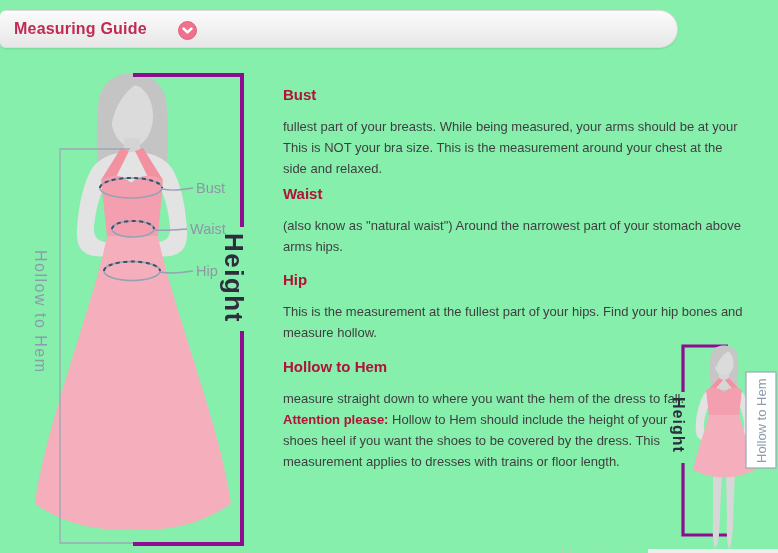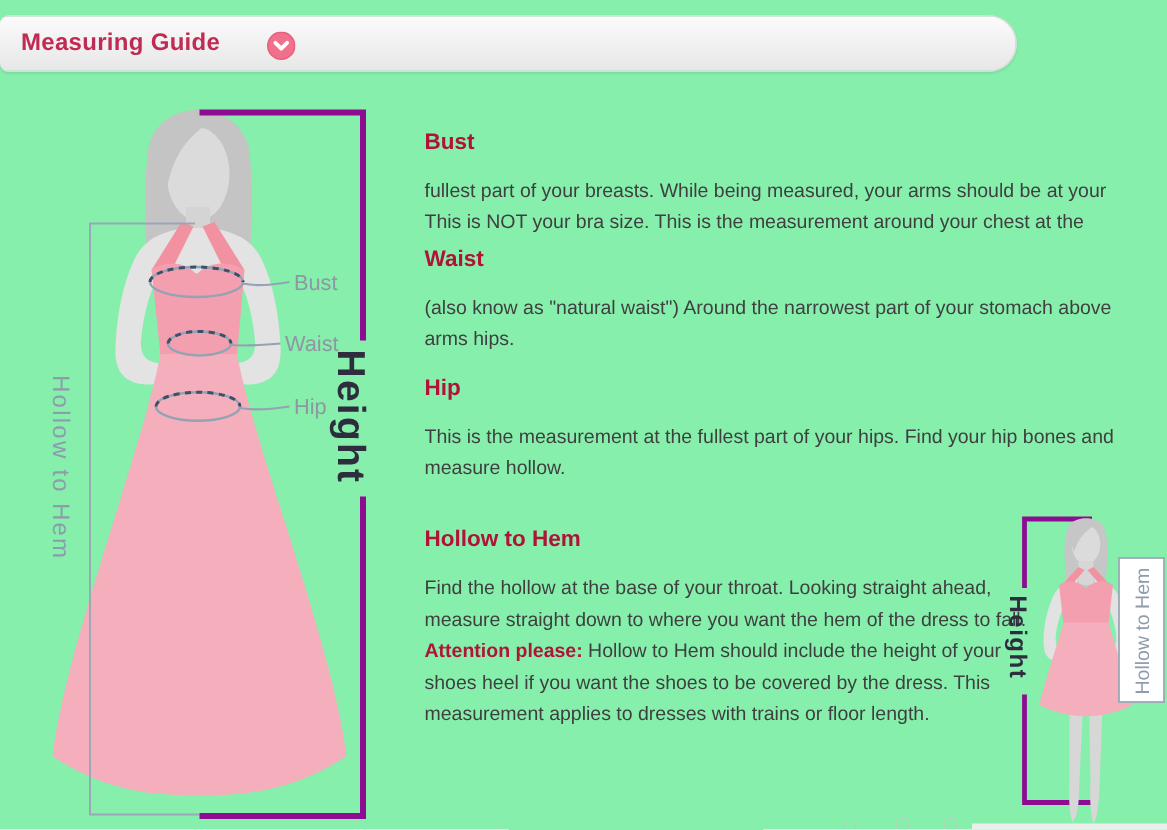--- a/index.html
+++ b/index.html
@@ -19,21 +19,21 @@
     position:absolute;left:14px;top:9px;font-size:16px;font-weight:bold;
     color:#c12a52;letter-spacing:.2px;
   }
   .chevron-wrap{position:absolute;left:178px;top:10px;width:19px;height:19px;cursor:pointer;}
   
   .text-col{position:absolute;left:283px;top:86px;width:470px;}
   .sec h3{margin:0 0 13px 0;font-size:15px;font-weight:bold;color:#b01338;}
   .para{margin:0 0 6px 0;}
   .para .ln{font-size:13px;line-height:21px;color:#3f3f3f;white-space:nowrap;}
   .sec-waist .para{margin-bottom:14px;}
-  .sec-hip .para{margin-bottom:29px;}
+  .sec-hip .para{margin-bottom:15px;}
   .attn{font-weight:bold;color:#b01338;margin-top:19px;}
   
   .fig{position:absolute;}
   #main-figure{left:0;top:55px;}
   #small-figure{left:650px;top:336px;}
   
   .artifact-mark{position:absolute;width:7px;height:7px;border:1px solid #c6c6c6;border-bottom:none;
     border-radius:4px 4px 0 0;opacity:.55;}
   .artifact-band{position:absolute;left:648px;top:549px;width:130px;height:4px;background:#ededed;}
 </style>
@@ -93,40 +93,40 @@
     <path fill="none" stroke="#8d0c92" stroke-width="4" d="M242,331 L242,544 L133,544"></path>
     <text transform="translate(225,233) rotate(90)" font-size="26" font-weight="bold" letter-spacing="1.5" fill="#2d2d3e">Height</text>
   </svg>
 
   <div class="text-col">
     <div class="sec sec-bust">
       <h3>Bust</h3>
       <div class="para">
         <div class="ln">fullest part of your breasts. While being measured, your arms should be at your</div>
         <div class="ln">This is NOT your bra size. This is the measurement around your chest at the</div>
+        <div class="ln">side and relaxed.</div>
       </div>
     </div>
     <div class="sec sec-waist">
       <h3>Waist</h3>
       <div class="para">
         <div class="ln">(also know as "natural waist") Around the narrowest part of your stomach above</div>
         <div class="ln">arms hips.</div>
       </div>
     </div>
     <div class="sec sec-hip">
       <h3>Hip</h3>
       <div class="para">
         <div class="ln">This is the measurement at the fullest part of your hips. Find your hip bones and</div>
         <div class="ln">measure hollow.</div>
       </div>
     </div>
     <div class="sec sec-hollow">
       <h3>Hollow to Hem</h3>
       <div class="para">
-        <div class="ln">Find the hollow at the base of your throat. Looking straight ahead,</div>
         <div class="ln">measure straight down to where you want the hem of the dress to fall.</div>
         <div class="ln"><span class="attn">Attention please:</span><span> Hollow to Hem should include the height of your</span></div>
         <div class="ln">shoes heel if you want the shoes to be covered by the dress. This</div>
         <div class="ln">measurement applies to dresses with trains or floor length.</div>
       </div>
     </div>
   </div>
 
   <svg id="small-figure" class="fig" width="128" height="217" viewBox="650 336 128 217">
 

